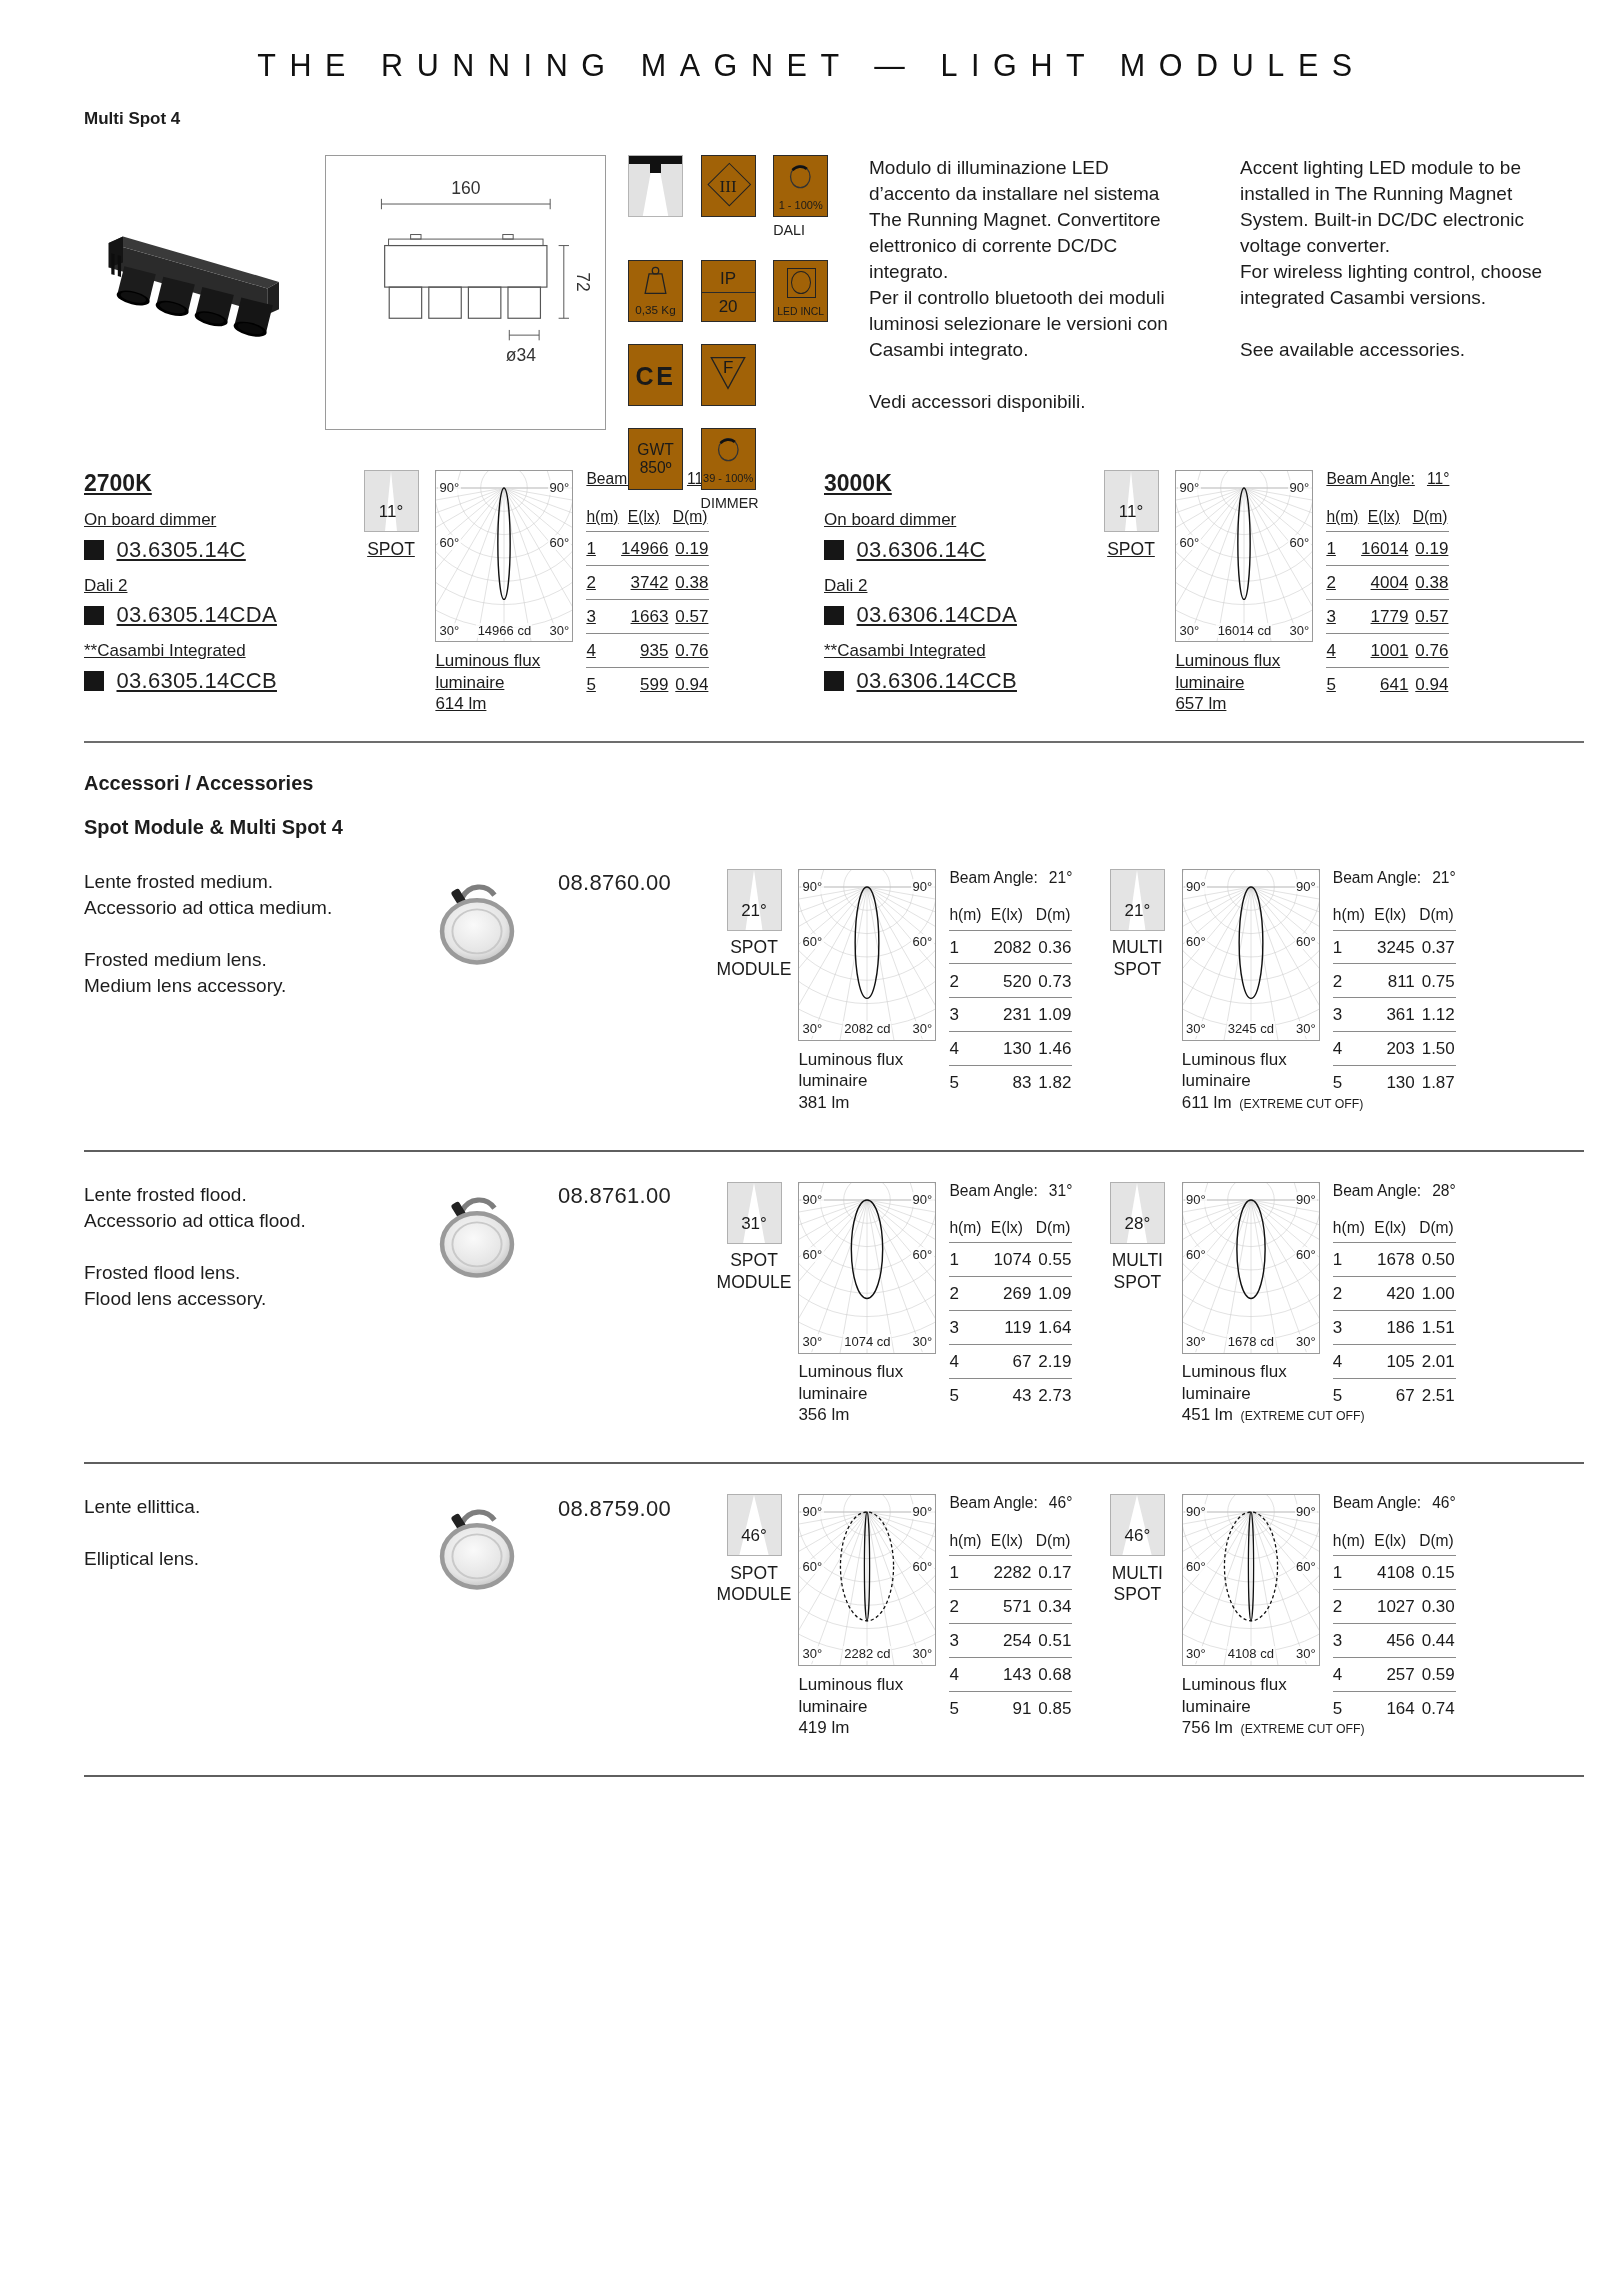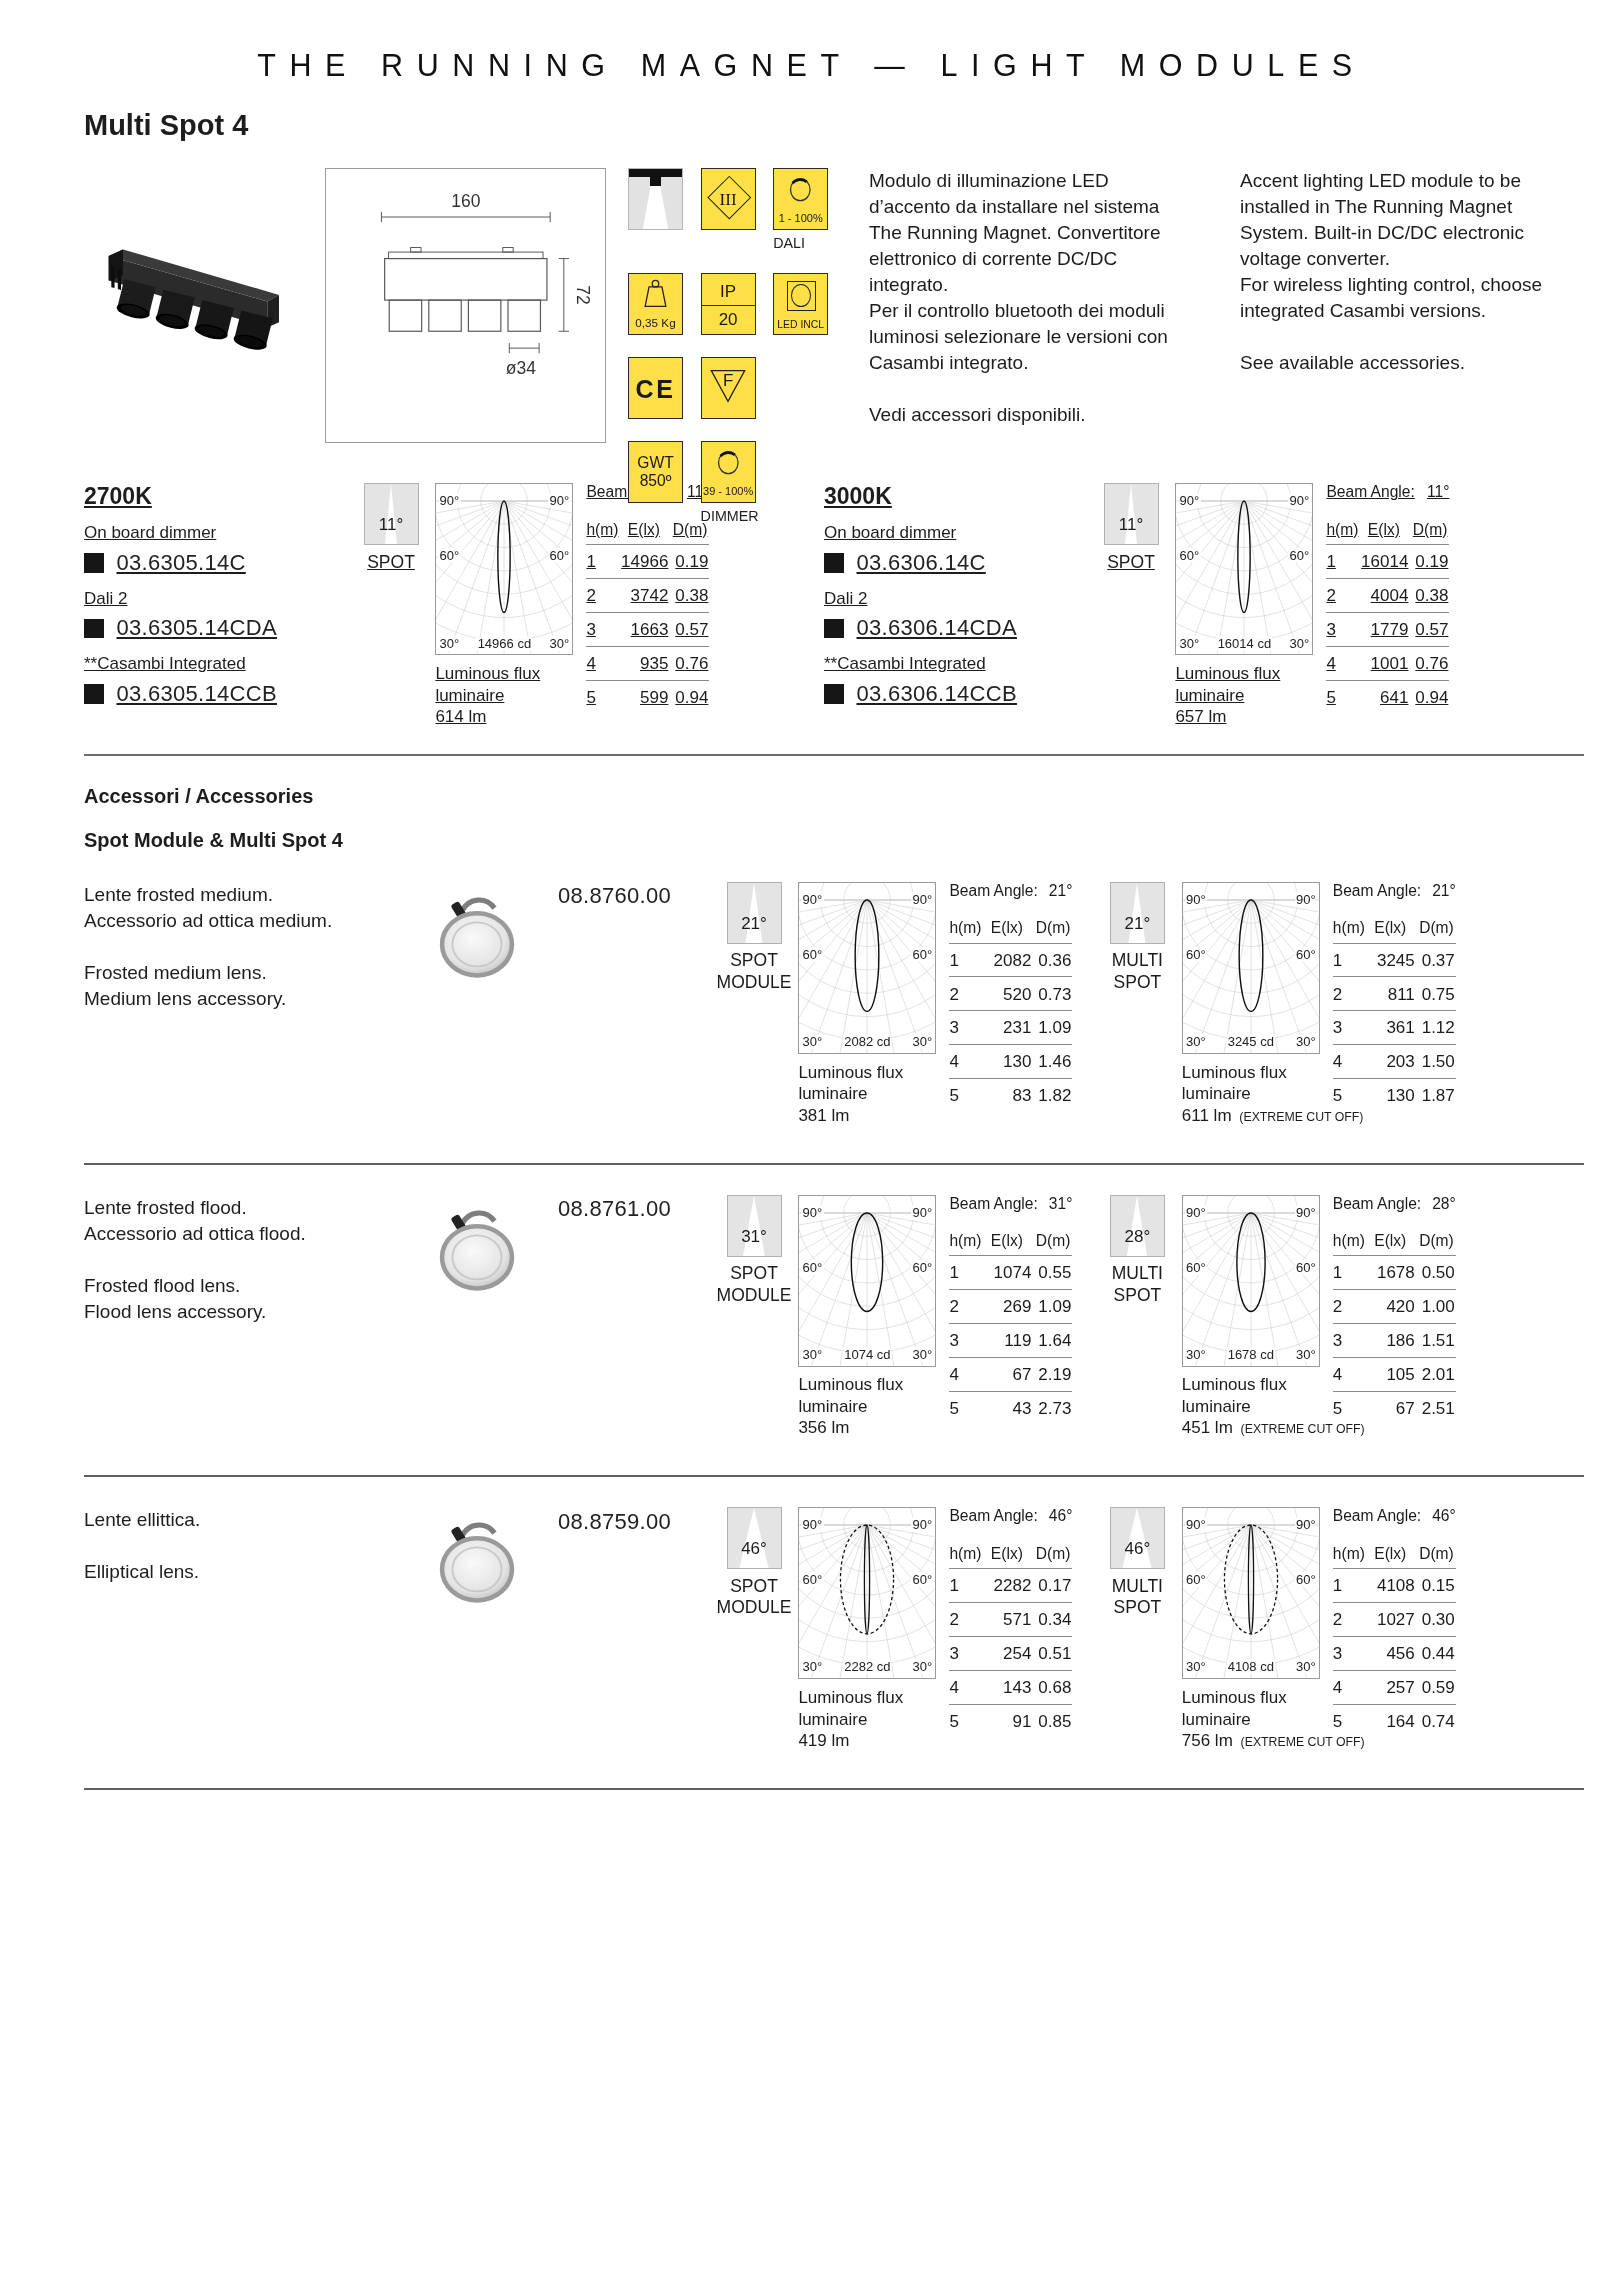--- a/index.html
+++ b/index.html
@@ -3,32 +3,32 @@
 <meta charset="utf-8">
 <style>
   html,body{margin:0;padding:0;background:#ffffff;}
   .page{position:relative;width:1623px;height:2273px;background:#fff;overflow:hidden;
         font-family:"Liberation Sans",sans-serif;color:#1d1d1d;}
   .content{margin-left:84px;width:1500px;}
 
   
   .main-title{padding-top:48px;text-align:center;font-size:30.5px;letter-spacing:13.6px;
               font-weight:400;color:#111;}
-  .product-title{margin-top:26px;font-size:29px;font-weight:700;}
+  .product-title{margin-top:26px;font-size:17px;font-weight:700;}
   .light-source{margin-top:30px;font-size:19px;}
   .light-source b{font-weight:700;}
 
   
   .spec-row{display:flex;margin-top:26px;height:305px;}
   .photo-col{width:266px;padding-top:45px;}
   .draw-col{width:279px;height:273px;border:1.3px solid #9a9a9a;position:relative;flex:none;}
   .icons-col{margin-left:22px;width:214px;flex:none;}
   .icon-grid{display:grid;grid-template-columns:repeat(3,57px);column-gap:15.6px;row-gap:22px;}
   .icon-cell{width:57px;}
-  .icon-box{width:55px;height:62px;border:1.3px solid #2a2a2a;position:relative;box-sizing:border-box;background:#fde047;}
+  .icon-box{width:55px;height:62px;border:1.3px solid #2a2a2a;position:relative;box-sizing:border-box;background:#a16207;}
   .icon-sub{text-align:left;font-size:14.3px;margin-top:5.2px;color:#222;}
   .icon-txt{position:absolute;left:0;right:0;text-align:center;color:#1a1a1a;}
   
   .ceiling{background:#e2e2e2;border:1.3px solid #b5b5b5;}
   .ceiling .bar{position:absolute;top:0;left:0;right:0;height:7.8px;background:#111;}
   .ceiling .stem{position:absolute;top:7.8px;left:50%;margin-left:-5.8px;width:11.7px;height:9px;background:#111;}
   .ceiling .beamshape{position:absolute;top:7.8px;bottom:0;left:0;right:0;background:#fff;
       clip-path:polygon(44% 0,56% 0,74% 100%,26% 100%);}
   
   .diamond{position:absolute;top:13px;left:50%;width:28.6px;height:28.6px;margin-left:-14.3px;

